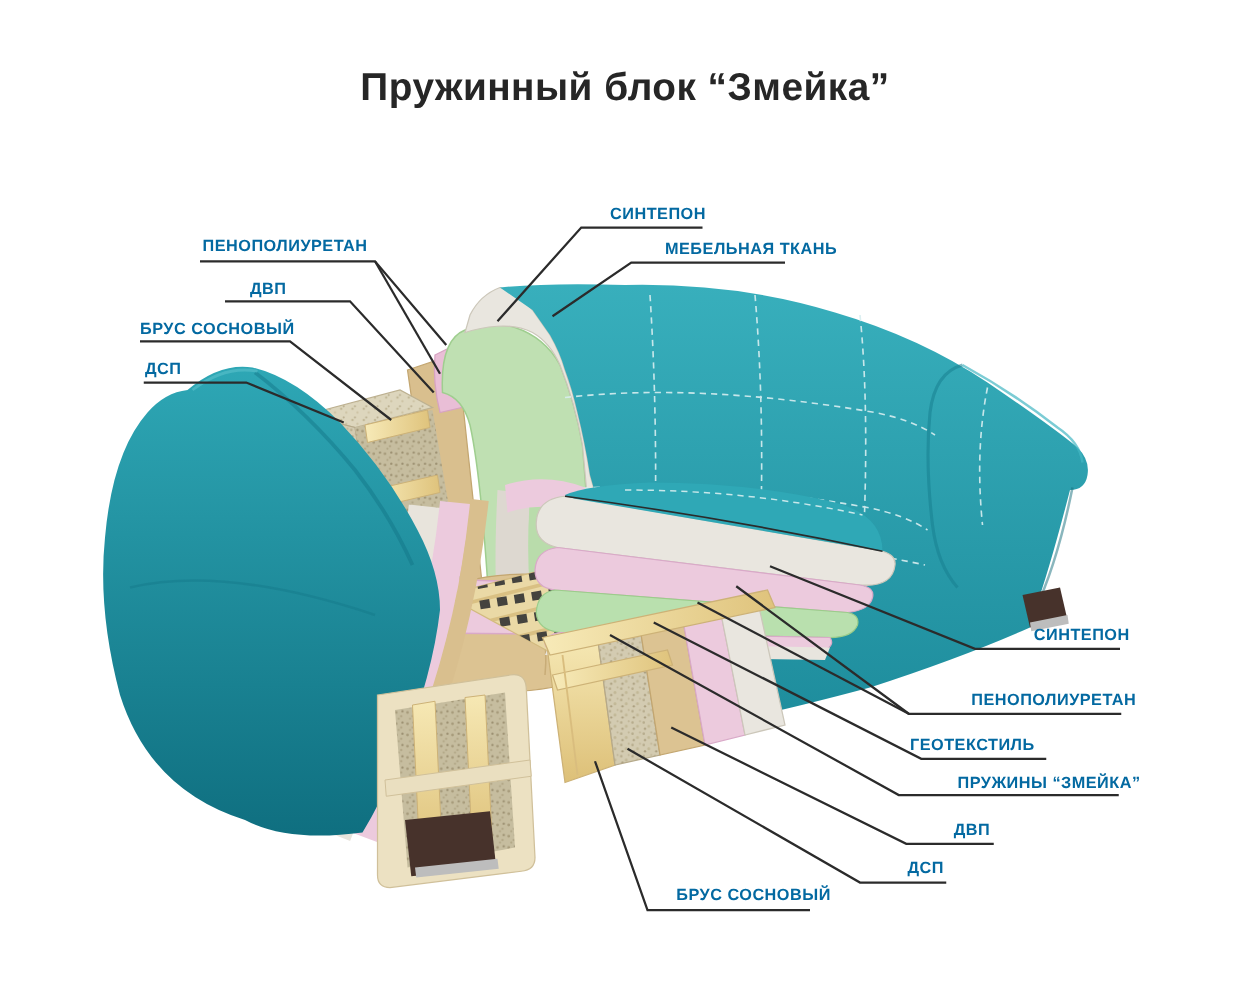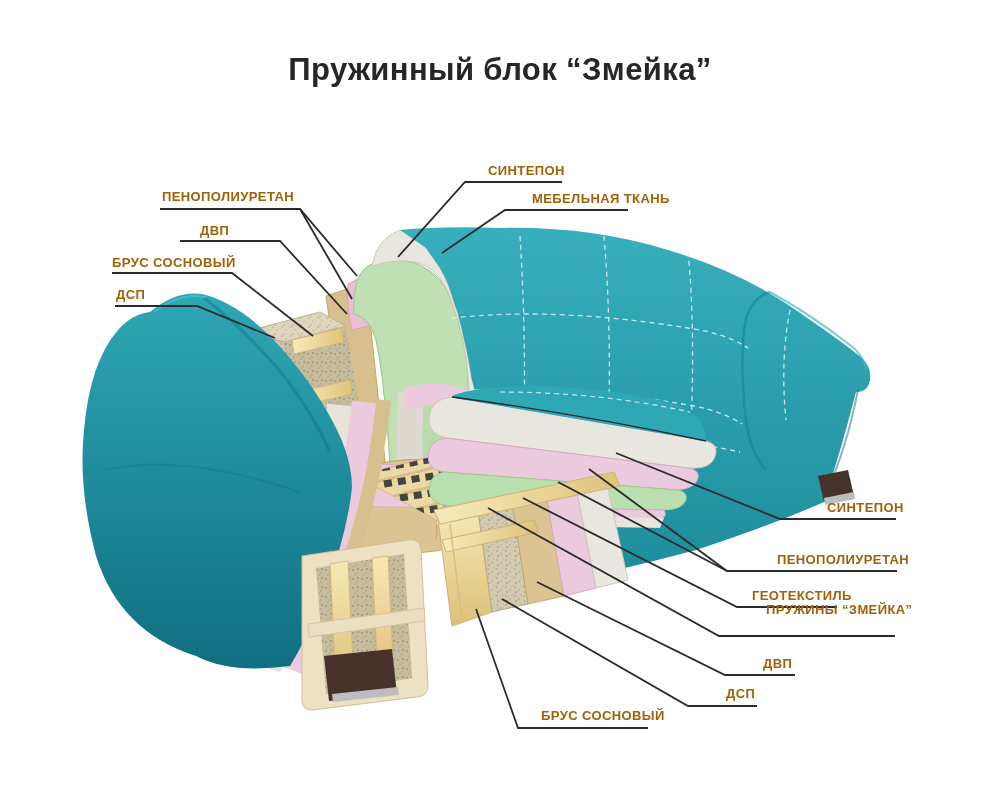--- a/index.html
+++ b/index.html
@@ -2,21 +2,21 @@
 <html><head>
 <meta charset="utf-8">
 <style>
   html,body{margin:0;padding:0;background:#ffffff;}
   .stage{position:relative;width:1000px;height:786px;background:#fff;overflow:hidden;
          font-family:"Liberation Sans",sans-serif;}
   .stage svg{position:absolute;left:0;top:0;}
   .title{position:absolute;left:0;top:52px;width:1000px;text-align:center;
          font-weight:700;font-size:31px;letter-spacing:.4px;color:#262626;}
   .lbl{position:absolute;font-weight:600;font-size:13px;line-height:1;
-       letter-spacing:.4px;color:#a16207;white-space:nowrap;}
+       letter-spacing:.4px;color:#0369a1;white-space:nowrap;}
 </style>
 </head>
 <body>
 
 <div class="stage">
 
 <svg viewBox="0 0 1000 786" width="1000" height="786" xmlns="http://www.w3.org/2000/svg">
   <defs>
     <linearGradient id="gBack" x1="0" y1="0" x2="0" y2="1">
       <stop offset="0" stop-color="#38afbc"></stop>
@@ -202,19 +202,19 @@
 <div class="lbl" style="left:162px;top:190px">ПЕНОПОЛИУРЕТАН</div>
 <div class="lbl" style="left:200px;top:224px">ДВП</div>
 <div class="lbl" style="left:112px;top:256px">БРУС СОСНОВЫЙ</div>
 <div class="lbl" style="left:116px;top:288px">ДСП</div>
 
 <div class="lbl" style="left:488px;top:164px">СИНТЕПОН</div>
 <div class="lbl" style="left:532px;top:192px">МЕБЕЛЬНАЯ ТКАНЬ</div>
 
 <div class="lbl" style="left:827px;top:501px">СИНТЕПОН</div>
 <div class="lbl" style="left:777px;top:553px">ПЕНОПОЛИУРЕТАН</div>
-<div class="lbl" style="left:752px;top:589px">ГЕОТЕКСТИЛЬ</div>
-<div class="lbl" style="left:766px;top:603px">ПРУЖИНЫ  “ЗМЕЙКА”</div>
+<div class="lbl" style="left:728px;top:589px">ГЕОТЕКСТИЛЬ</div>
+<div class="lbl" style="left:766px;top:619px">ПРУЖИНЫ  “ЗМЕЙКА”</div>
 <div class="lbl" style="left:763px;top:657px">ДВП</div>
 <div class="lbl" style="left:726px;top:687px">ДСП</div>
 <div class="lbl" style="left:541px;top:709px">БРУС СОСНОВЫЙ</div>
 
 </div>
 
 </body></html>

